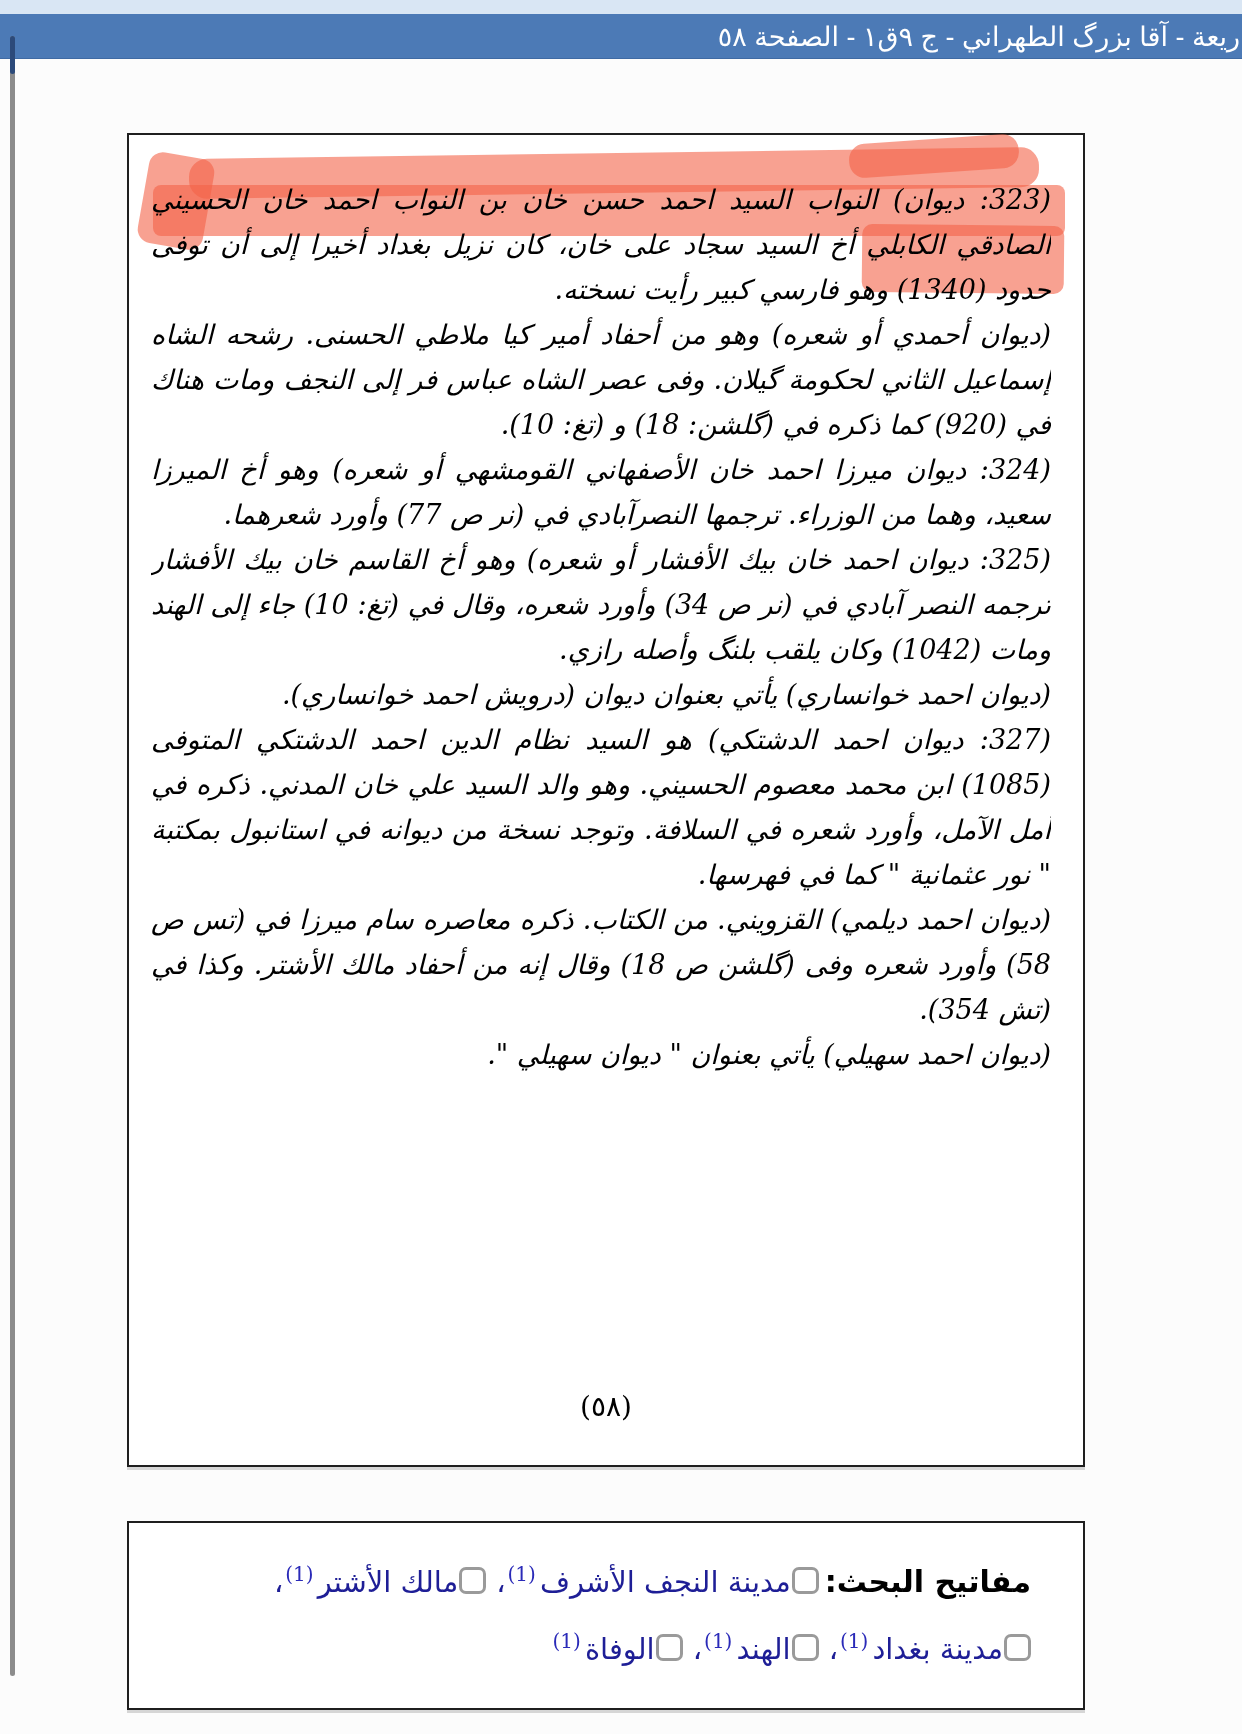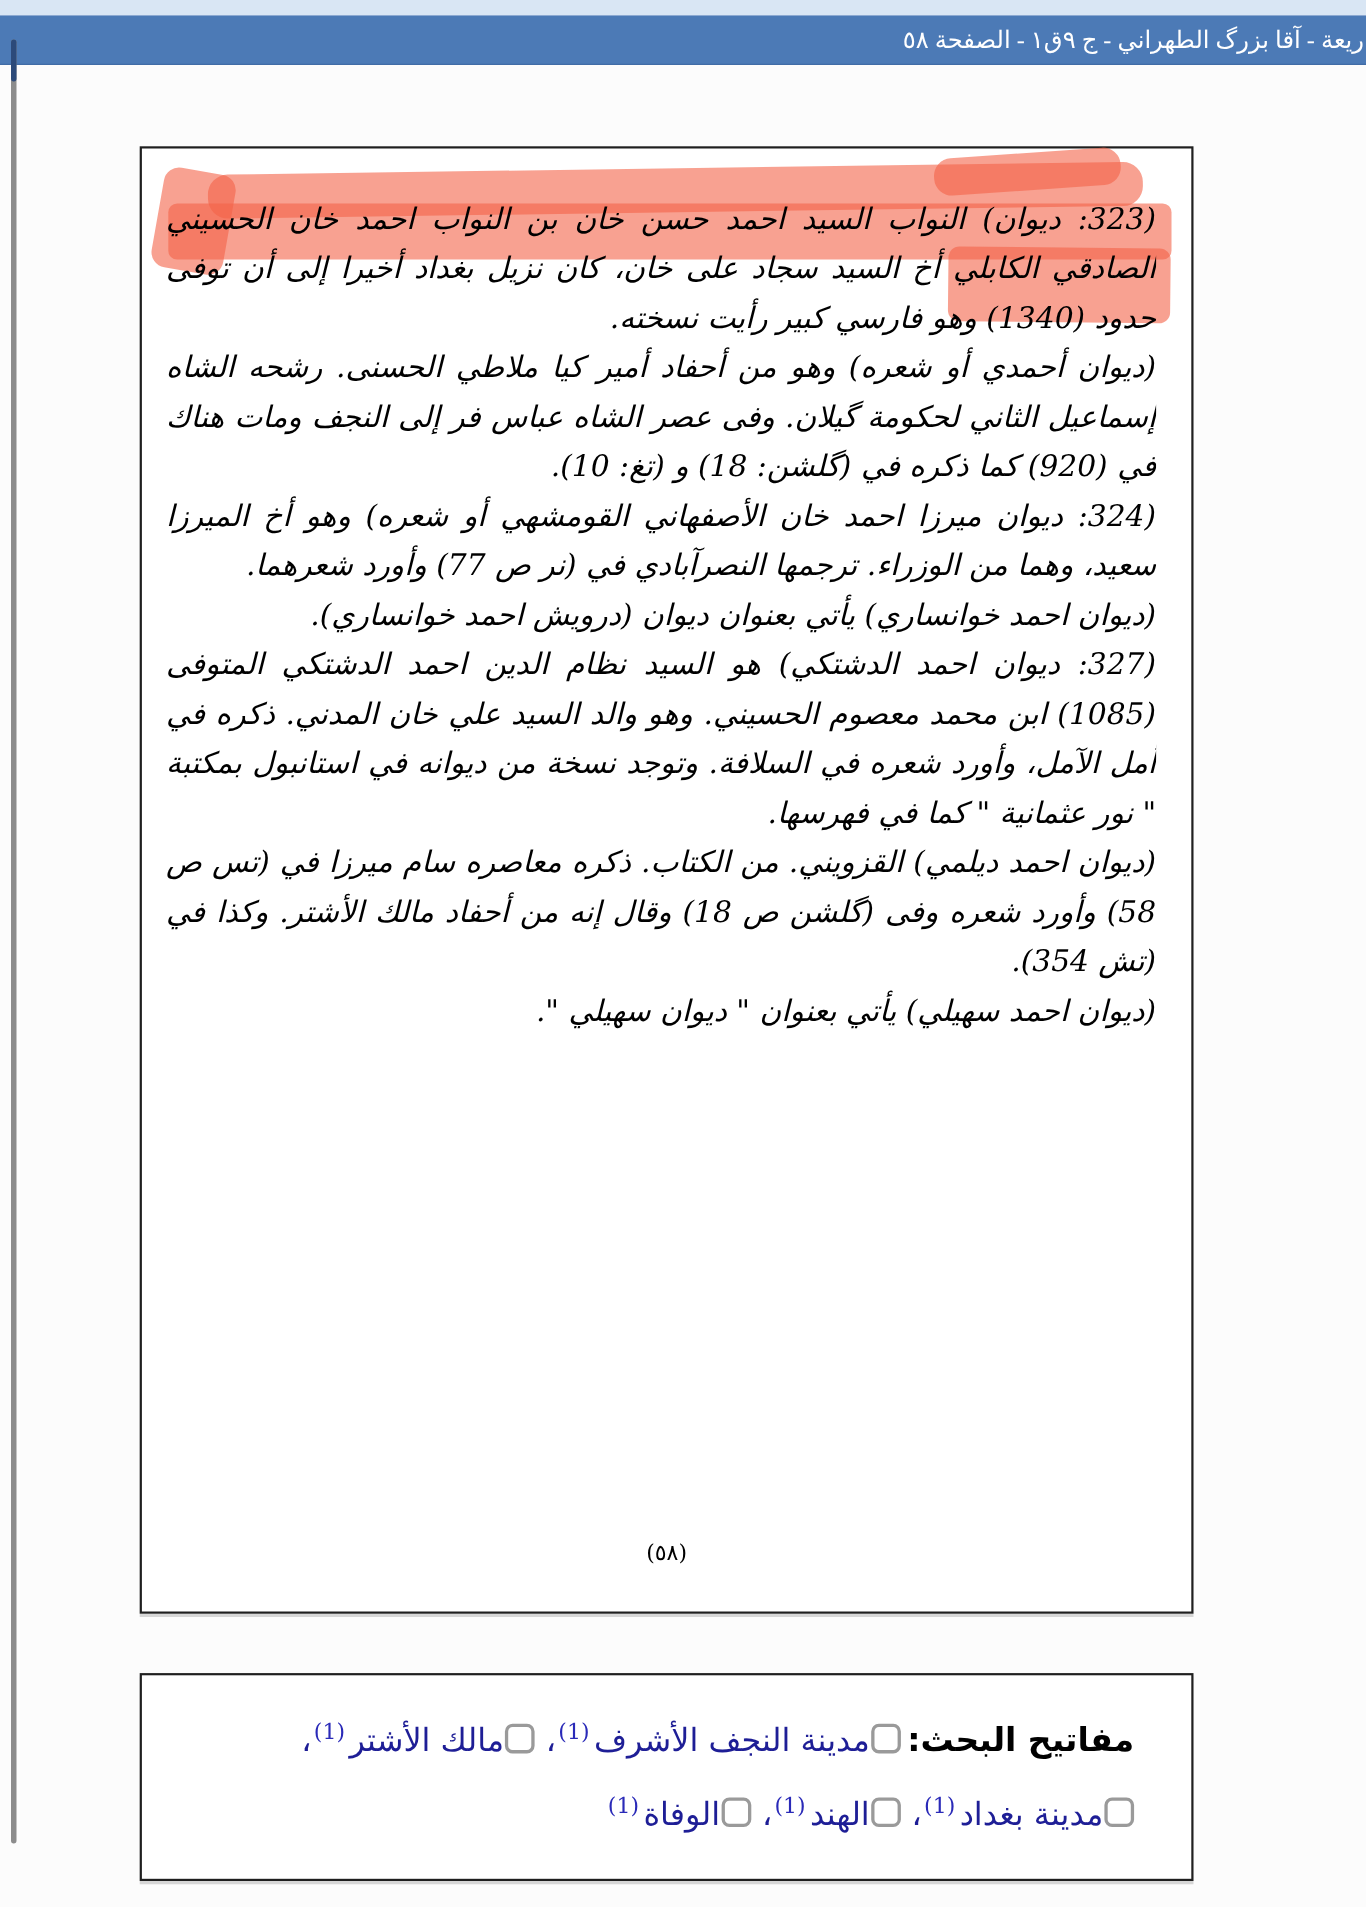--- a/index.html
+++ b/index.html
@@ -11,22 +11,22 @@
   }
   
   .top-strip{position:absolute;left:0;top:0;width:1242px;height:14px;background:#d9e6f4;}
   
   .header-bar{
     position:absolute;left:0;top:14px;width:1242px;height:44px;
     background:#4c7ab6;border-bottom:1px solid #3f6aa3;
   }
   .header-title{
     position:absolute;top:0;right:2px;height:44px;line-height:46px;
-    color:#ffffff;font-size:22px;white-space:nowrap;
-    font-family:Liberation Serif, serif;font-weight:500;
+    color:#ffffff;font-size:27px;white-space:nowrap;
+    font-family:Liberation Sans, sans-serif;font-weight:500;
     direction:rtl;
   }
   
   .scrollbar-track{position:absolute;left:10px;top:36px;width:5px;height:1640px;
     background:#8c8c8c;border-radius:4px;}
   .scrollbar-cap{position:absolute;left:10px;top:36px;width:5px;height:38px;
     background:#2c4a7a;border-radius:4px;}
   
   .doc-box{
     position:absolute;left:127px;top:133px;width:954px;height:1330px;
@@ -41,21 +41,21 @@
   .para{margin:0;padding:0;font-style:italic;}
   
   .hl{position:absolute;background:rgba(243,98,72,0.6);pointer-events:none;}
   .hl-stroke{left:60px;top:18px;width:850px;height:40px;border-radius:18px;transform:rotate(-0.8deg);}
   .hl-bump{left:720px;top:4px;width:170px;height:34px;border-radius:16px;transform:rotate(-4deg);}
   .hl-line1{left:24px;top:50px;width:912px;height:51px;border-radius:8px;}
   .hl-start{left:14px;top:20px;width:66px;height:92px;border-radius:14px;transform:rotate(10deg);}
   .hl-line2{left:733px;top:90px;width:202px;height:68px;border-radius:10px;transform:rotate(0.6deg);}
   .page-number{
     position:absolute;bottom:42px;left:0;width:100%;text-align:center;
-    font-size:20px;color:#000;letter-spacing:2px;
+    font-size:28px;color:#000;letter-spacing:2px;
   }
   
   .keys-box{
     position:absolute;left:127px;top:1521px;width:954px;height:185px;
     background:#ffffff;border:2px solid #1f1f1f;
     box-shadow:0 3px 0 rgba(0,0,0,0.15);
   }
   .keys-inner{position:absolute;top:28px;right:52px;left:16px;direction:rtl;text-align:right;}
   .keys-row{line-height:62px;white-space:nowrap;}
   .keys-title{font-weight:bold;color:#000;font-size:30px;margin-left:6px;
@@ -88,20 +88,21 @@
     <div class="hl hl-stroke"></div>
     <div class="hl hl-bump"></div>
     <div class="hl hl-line1"></div>
     <div class="hl hl-start"></div>
     <div class="hl hl-line2"></div>
 
     <div class="doc-text">
         <div class="para">(323: ديوان) النواب السيد احمد حسن خان بن النواب احمد خان الحسيني الصادقي الكابلي أخ السيد سجاد على خان، كان نزيل بغداد أخيرا إلى أن توفى حدود (1340) وهو فارسي كبير رأيت نسخته.</div>
         <div class="para">(ديوان أحمدي أو شعره) وهو من أحفاد أمير كيا ملاطي الحسنى. رشحه الشاه إسماعيل الثاني لحكومة گيلان. وفى عصر الشاه عباس فر إلى النجف ومات هناك في (920) كما ذكره في (گلشن: 18) و (تغ: 10).</div>
         <div class="para">(324: ديوان ميرزا احمد خان الأصفهاني القومشهي أو شعره) وهو أخ الميرزا سعيد، وهما من الوزراء. ترجمها النصرآبادي في (نر ص 77) وأورد شعرهما.</div>
+        <div class="para">(325: ديوان احمد خان بيك الأفشار أو شعره) وهو أخ القاسم خان بيك الأفشار ترجمه النصر آبادي في (نر ص 34) وأورد شعره، وقال في (تغ: 10) جاء إلى الهند ومات (1042) وكان يلقب بلنگ وأصله رازي.</div>
         <div class="para">(ديوان احمد خوانساري) يأتي بعنوان ديوان (درويش احمد خوانساري).</div>
         <div class="para">(327: ديوان احمد الدشتكي) هو السيد نظام الدين احمد الدشتكي المتوفى (1085) ابن محمد معصوم الحسيني. وهو والد السيد علي خان المدني. ذكره في أمل الآمل، وأورد شعره في السلافة. وتوجد نسخة من ديوانه في استانبول بمكتبة " نور عثمانية " كما في فهرسها.</div>
         <div class="para">(ديوان احمد ديلمي) القزويني. من الكتاب. ذكره معاصره سام ميرزا في (تس ص 58) وأورد شعره وفى (گلشن ص 18) وقال إنه من أحفاد مالك الأشتر. وكذا في (تش 354).</div>
         <div class="para">(ديوان احمد سهيلي) يأتي بعنوان " ديوان سهيلي ".</div>
       </div>
 
     <div class="page-number">(٥٨)</div>
   </div>
 
   <div class="keys-box">

